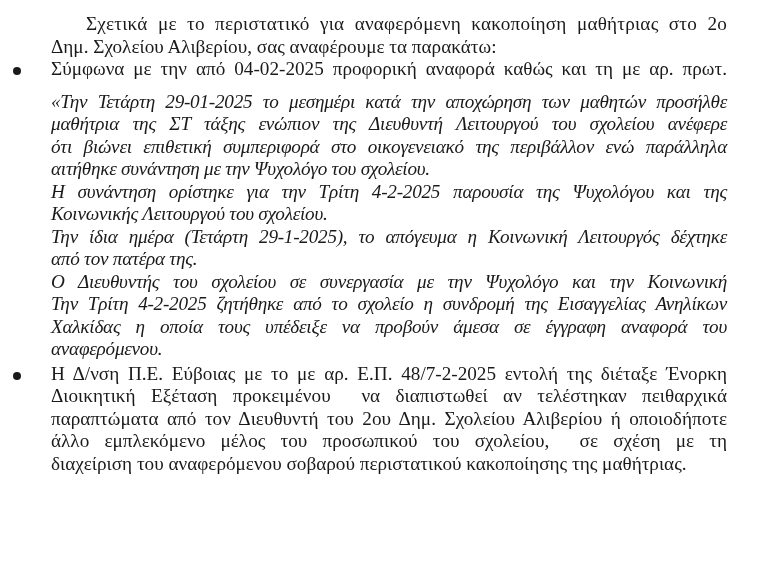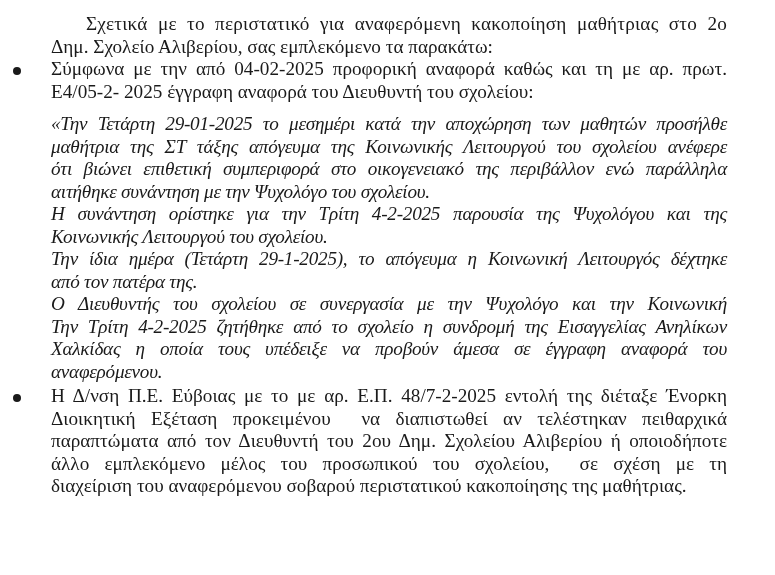--- a/index.html
+++ b/index.html
@@ -55,39 +55,36 @@
 </head>
 <body>
 
 <div class="page">
 
   <div style="margin-left:51px;width:676px;">
     <div class="row just" style="padding-left:35px;letter-spacing:0.2px;">
       <span style="width:100%;text-align:justify;text-align-last:justify;display:block;">Σχετικά με το περιστατικό για αναφερόμενη κακοποίηση μαθήτριας στο 2ο</span>
     </div>
     <div class="row">
-      <span>Δημ. Σχολείο Αλιβερίου, σας εμπλεκόμενο τα παρακάτω:</span>
+      <span>Δημ. Σχολείου Αλιβερίου, σας αναφέρουμε τα παρακάτω:</span>
     </div>
   </div>
 
   <div class="bullet-item">
     <span class="bullet"></span>
     <div class="row">
       <span style="display:block;text-align:justify;text-align-last:justify;">Σύμφωνα με την από 04-02-2025 προφορική αναφορά καθώς και τη με αρ. πρωτ.</span>
     </div>
-    <div class="row">
-      <span>Ε4/05-2- 2025 έγγραφη αναφορά του Διευθυντή του σχολείου:</span>
-    </div>
 
     <div class="italic">
       <div class="row">
           <span style="display:block;text-align:justify;text-align-last:justify;">«Την Τετάρτη 29-01-2025 το μεσημέρι κατά την αποχώρηση των μαθητών προσήλθε</span>
         </div>
       <div class="row">
-          <span style="display:block;text-align:justify;text-align-last:justify;">μαθήτρια της ΣΤ τάξης απόγευμα της Κοινωνικής Λειτουργού του σχολείου ανέφερε</span>
+          <span style="display:block;text-align:justify;text-align-last:justify;">μαθήτρια της ΣΤ τάξης ενώπιον της Διευθυντή Λειτουργού του σχολείου ανέφερε</span>
         </div>
       <div class="row">
           <span style="display:block;text-align:justify;text-align-last:justify;">ότι βιώνει επιθετική συμπεριφορά στο οικογενειακό της περιβάλλον ενώ παράλληλα</span>
         </div>
       <div class="row"><span>αιτήθηκε συνάντηση με την Ψυχολόγο του σχολείου.</span></div>
       <div class="row">
           <span style="display:block;text-align:justify;text-align-last:justify;">Η συνάντηση ορίστηκε για την Τρίτη 4-2-2025 παρουσία της Ψυχολόγου και της</span>
         </div>
       <div class="row"><span>Κοινωνικής Λειτουργού του σχολείου.</span></div>
       <div class="row">

